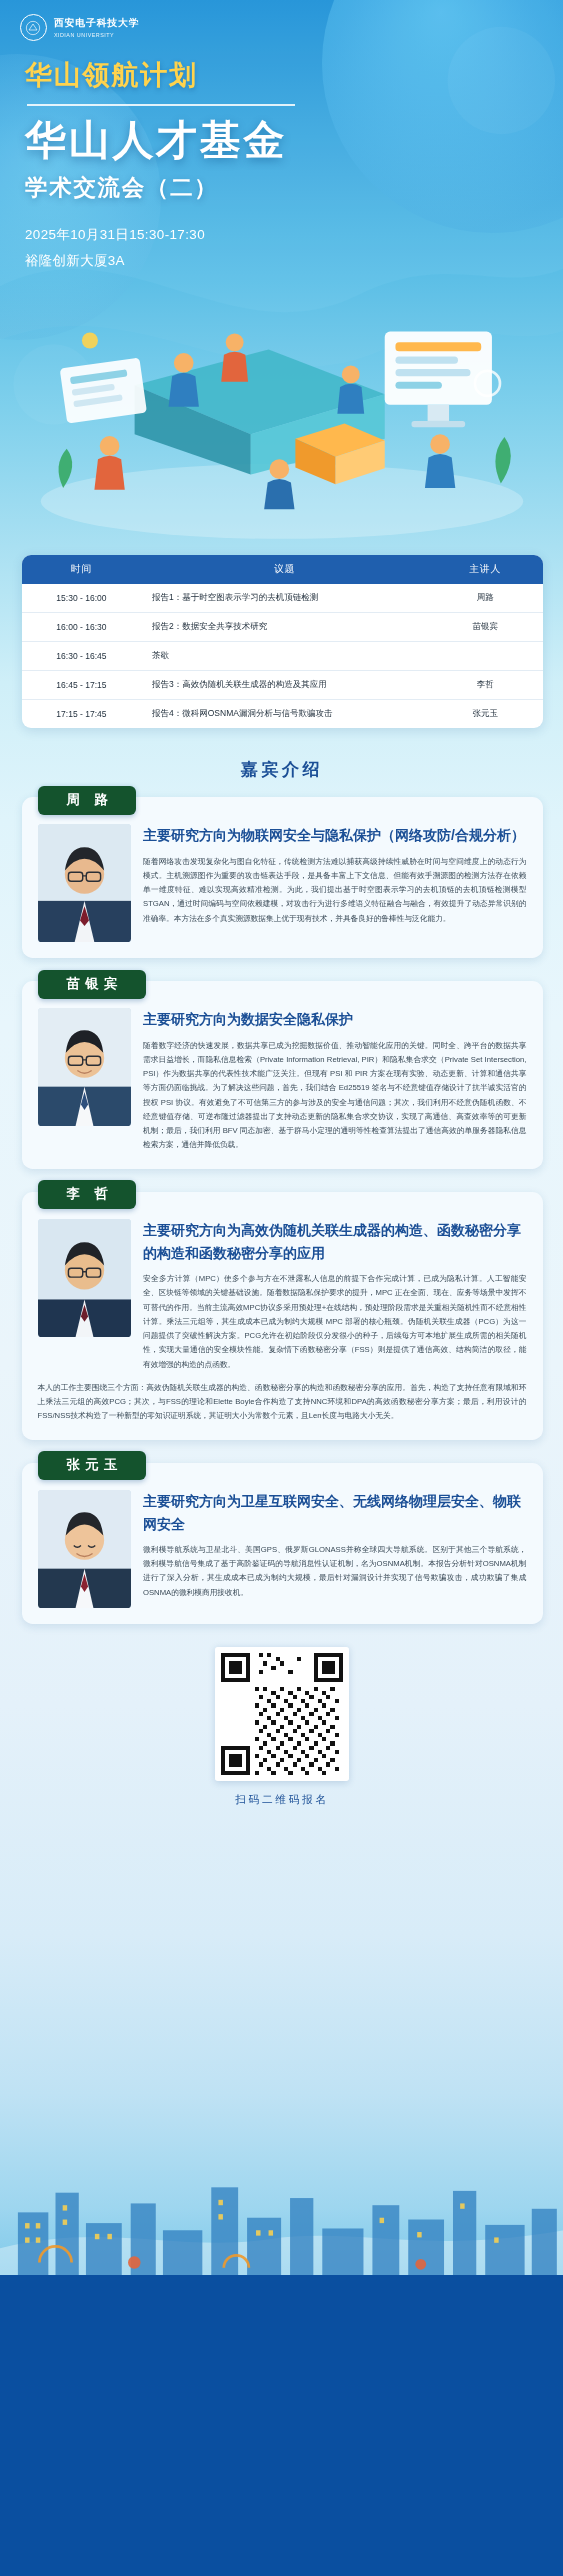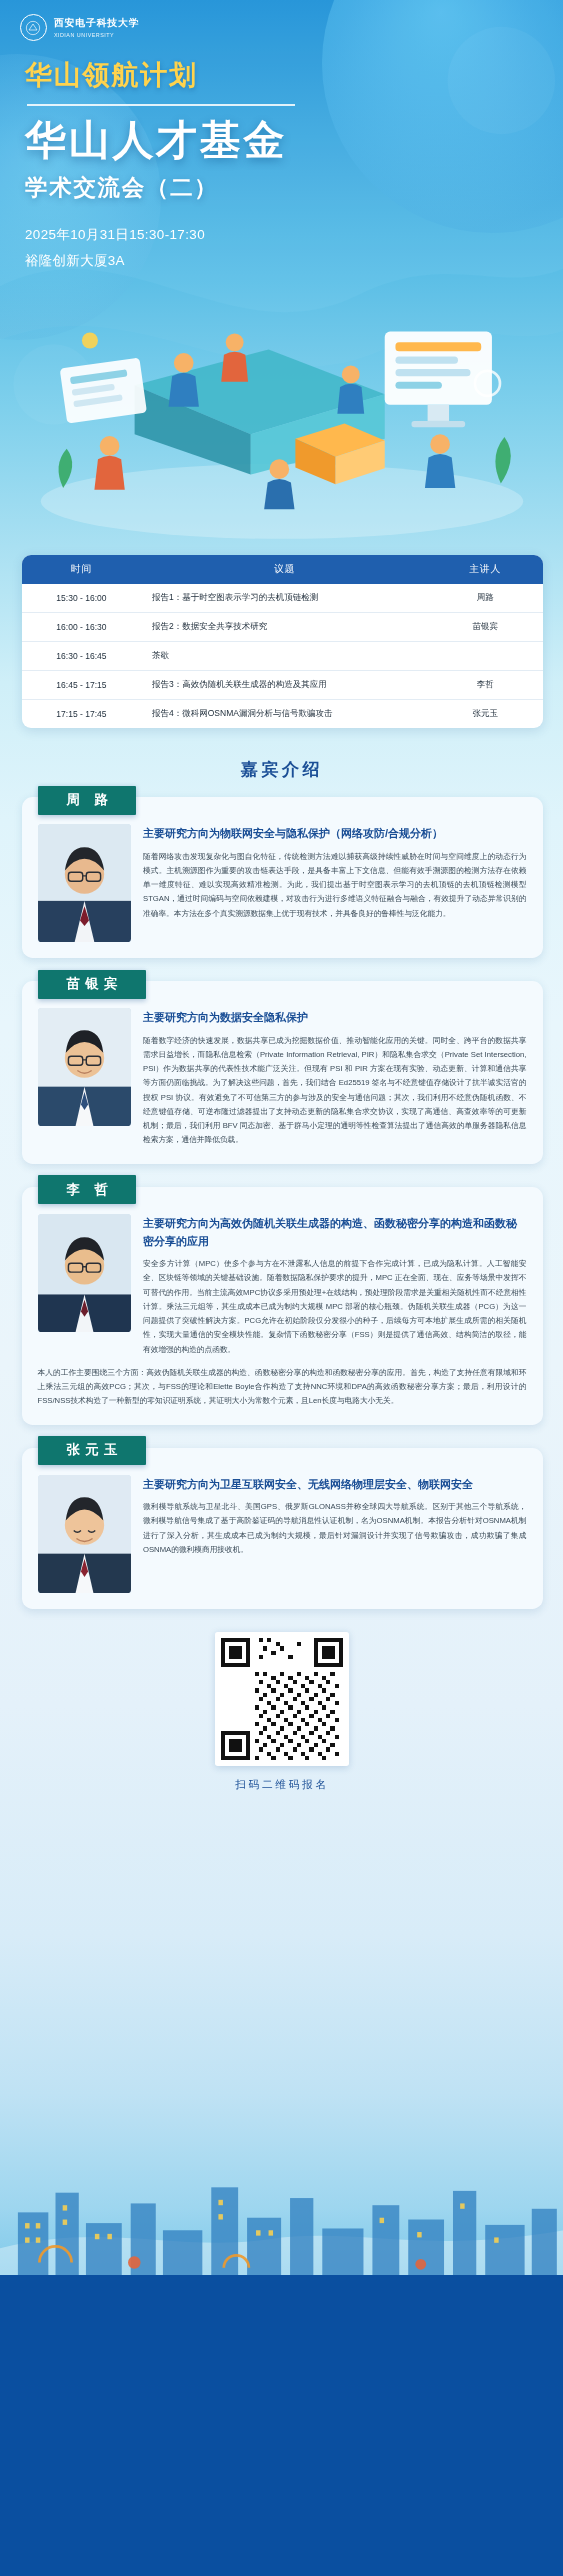--- a/index.html
+++ b/index.html
@@ -145,42 +145,42 @@
     position: relative; z-index: 6;
     margin: 0 21.5px 23px 21.5px;
     background: #f4fafe;
     border-radius: 10.7px;
     box-shadow: 0 2.7px 9px rgba(20,80,140,.12);
     padding: 27px 16px 16px 16px;
   }
   .name-tag {
     position: absolute;
     top: -11.6px; left: 16px;
-    background: #0f766e;
+    background: #14532d;
     color: #fff;
     font-size: 13.4px;
     font-weight: bold;
     letter-spacing: 5.4px;
     padding: 5.4px 23px 5.4px 29px;
-    border-radius: 1px;
+    border-radius: 6px;
     box-shadow: 0 1.8px 5.4px rgba(20,80,140,.3);
   }
   .sp-body { display: flex; gap: 12.5px; }
   .portrait {
     flex: 0 0 93px;
     width: 93px; height: 118px;
     border-radius: 3.6px;
     overflow: hidden;
     background: linear-gradient(160deg,#cfe2f0,#b7d2e6);
     position: relative;
   }
   .portrait svg { display:block; width:100%; height:100%; }
   .sp-text { flex: 1; min-width: 0; }
   .sp-focus {
-    font-size: 11px;
+    font-size: 14px;
     font-weight: bold;
     color: #1b4f96;
     line-height: 1.65;
     margin-bottom: 7.2px;
   }
   .sp-bio {
     font-size: 7.7px;
     color: #3a4a57;
     line-height: 1.85;
     text-align: justify;

